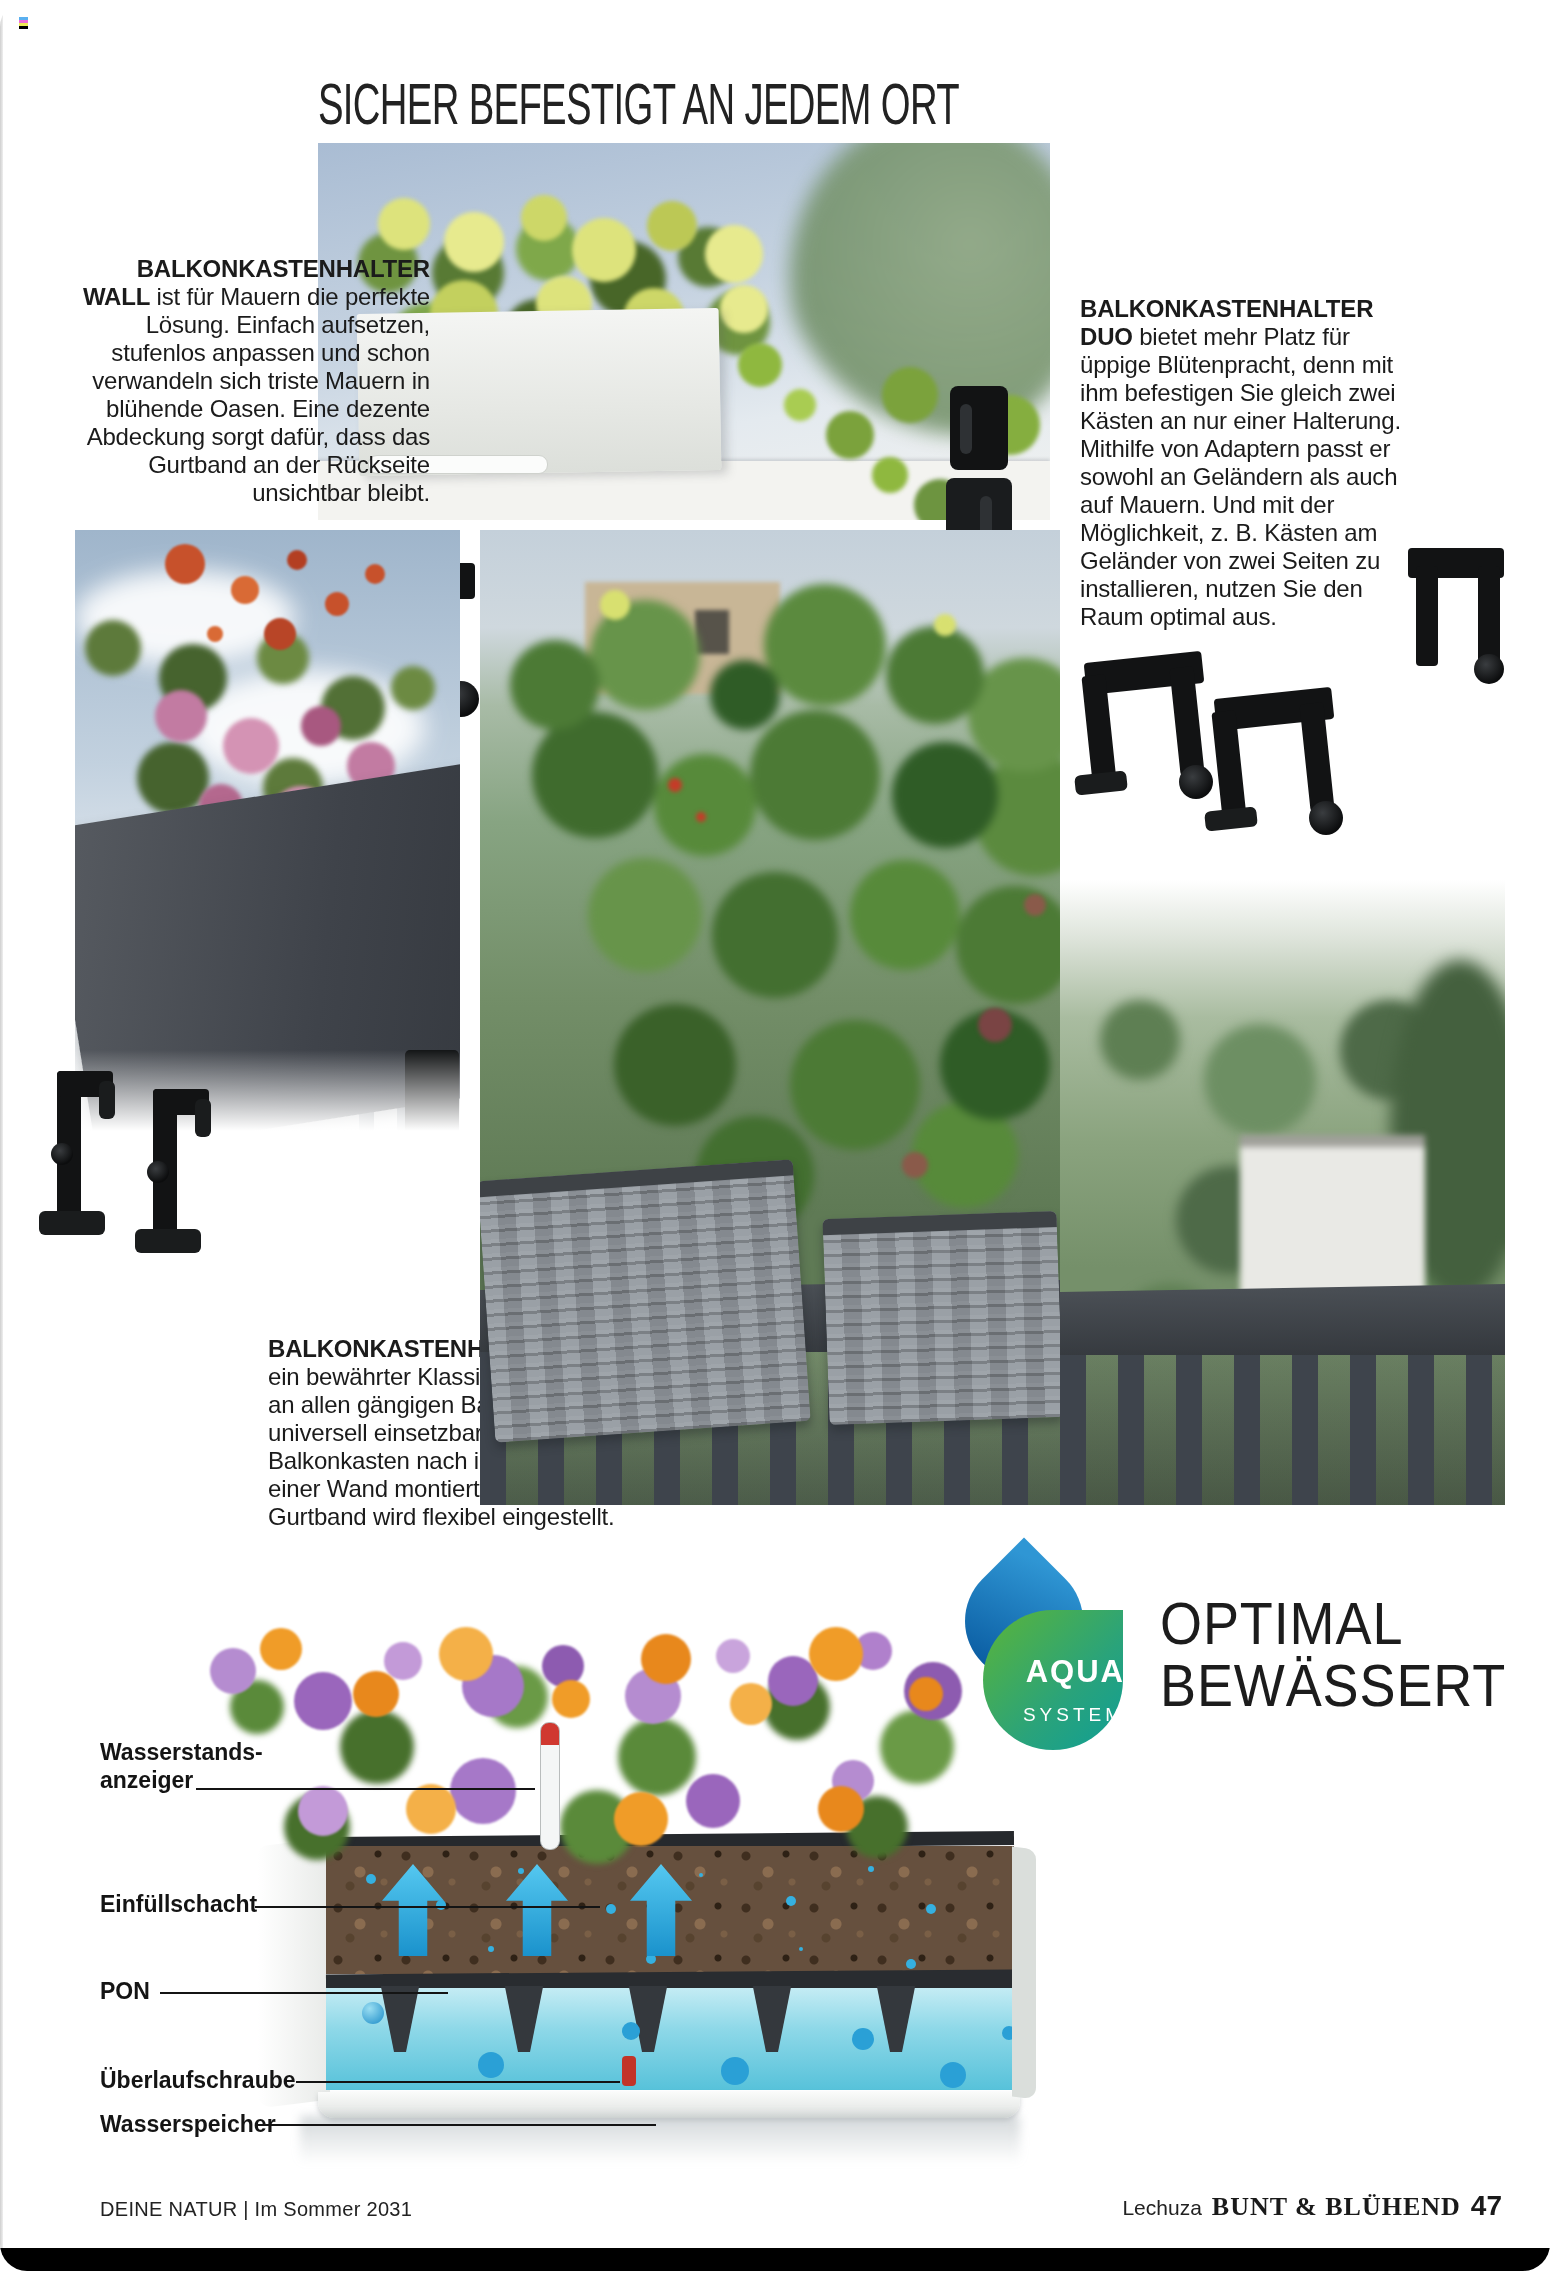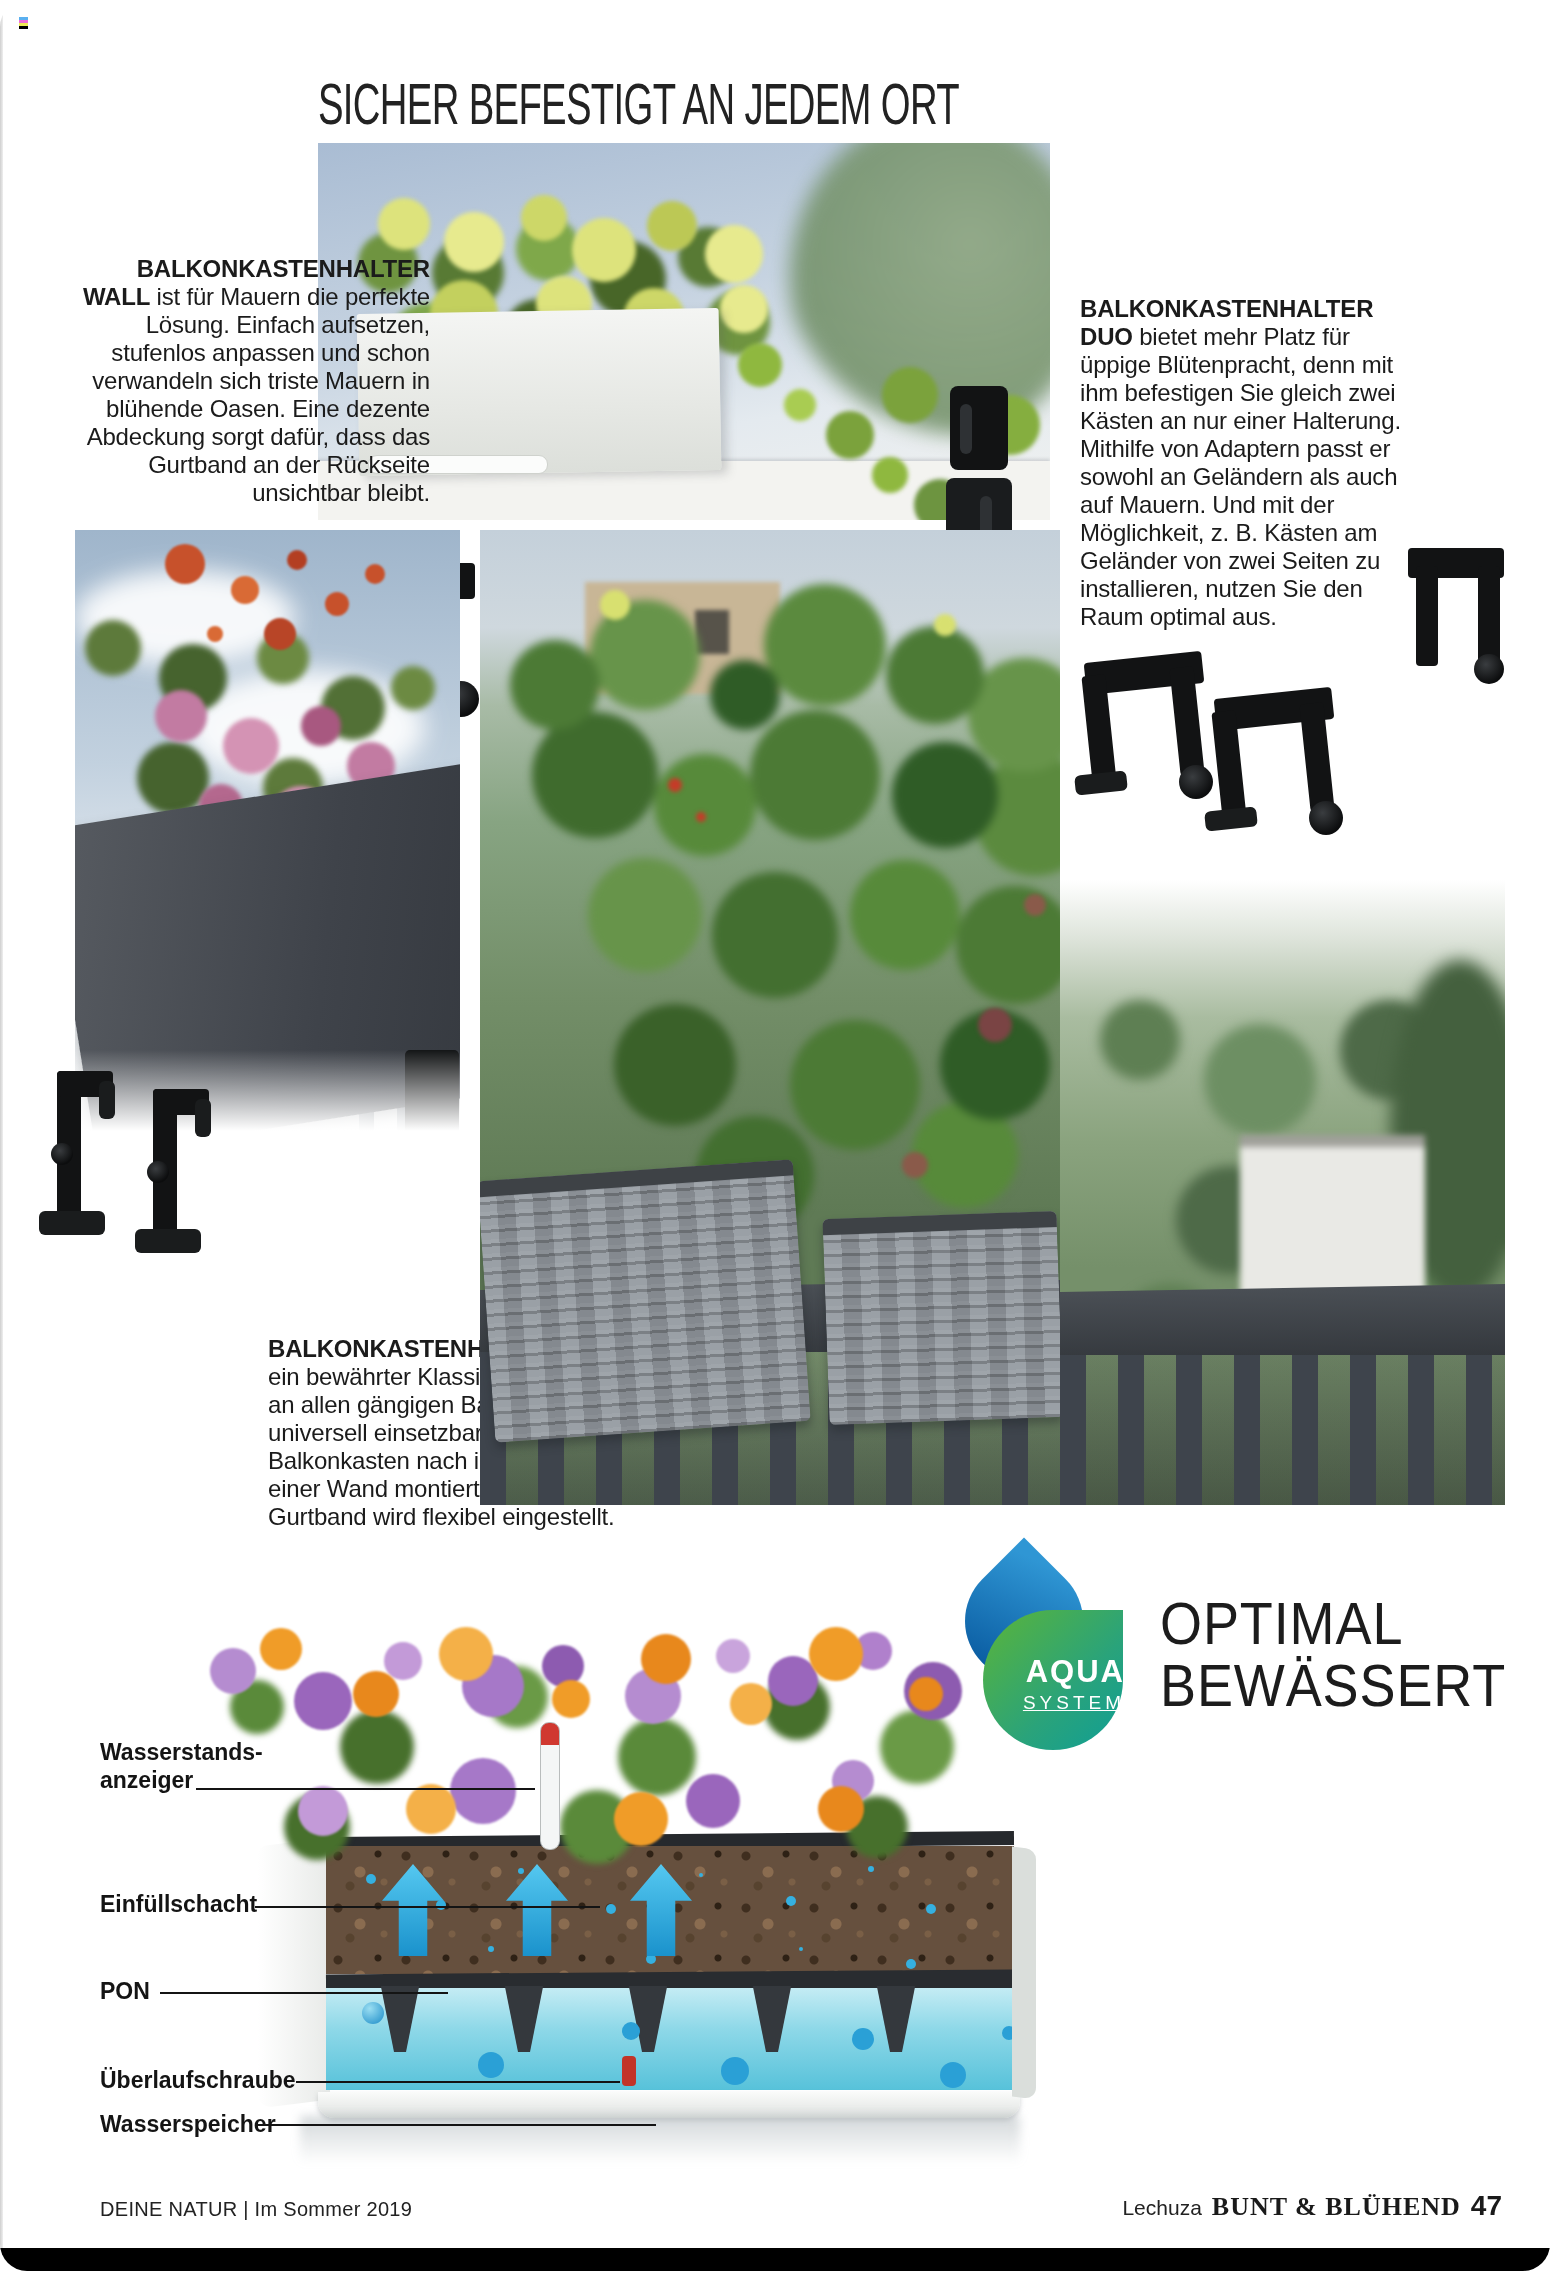--- a/index.html
+++ b/index.html
@@ -174,21 +174,21 @@
               background:linear-gradient(180deg,rgba(140,152,158,.38),rgba(255,255,255,0));}
 
   
   .badge{left:945px;top:1562px;width:185px;height:205px;}
   .badge-blue{position:absolute;left:20px;top:0;width:118px;height:118px;border-radius:0 58% 58% 58%;
               transform:rotate(45deg);background:linear-gradient(160deg,#2f96d4 10%,#0c5fa4 85%);}
   .badge-green{position:absolute;left:38px;top:48px;width:140px;height:140px;border-radius:58% 0 58% 58%;
                background:linear-gradient(135deg,#57b33e 5%,#2aa37a 60%,#0f9e96);}
   .badge-text{position:absolute;left:30px;top:92px;width:150px;text-align:right;color:#ffffff;}
   .badge-l1{font-size:31px;font-weight:600;letter-spacing:2px;}
-  .badge-l2{font-size:19px;font-weight:400;letter-spacing:4px;margin-top:2px;text-decoration:underline;}
+  .badge-l2{font-size:19px;font-weight:400;letter-spacing:4px;margin-top:14px;}
 
   
   .foot-left{left:100px;top:2198px;font-size:20px;color:#222;letter-spacing:.3px;}
   .foot-right{right:48px;top:2190px;display:flex;align-items:baseline;gap:10px;}
   .foot-brand{font-size:21px;color:#222;}
   .foot-mag{font-family:"Liberation Serif",serif;font-size:26px;font-weight:700;letter-spacing:1px;color:#1a1a1a;}
   .foot-num{font-size:28px;font-weight:700;color:#1a1a1a;}
   .blackbar{left:0;top:2248px;width:1550px;height:23px;background:#000;}
 </style>
 </head>
@@ -375,20 +375,20 @@
   <div class="abs lbl" style="left:100px;top:2066px;">Überlaufschraube</div>
   <div class="leader" style="left:296px;top:2081px;width:324px;"></div>
   <div class="abs lbl" style="left:100px;top:2110px;">Wasserspeicher</div>
   <div class="leader" style="left:264px;top:2124px;width:392px;"></div>
 
   <div class="abs sub-title">
     <div>OPTIMAL</div>
     <div>BEWÄSSERT</div>
   </div>
 
-  <div class="abs foot-left">DEINE NATUR | Im Sommer 2019</div>
+  <div class="abs foot-left">DEINE NATUR | Im Sommer 2031</div>
   <div class="abs foot-right">
     <span class="foot-brand">Lechuza</span>
     <span class="foot-mag">BUNT &amp; BLÜHEND</span>
     <span class="foot-num">47</span>
   </div>
   <div class="abs blackbar"></div>
 </div>
 
 </body></html>

